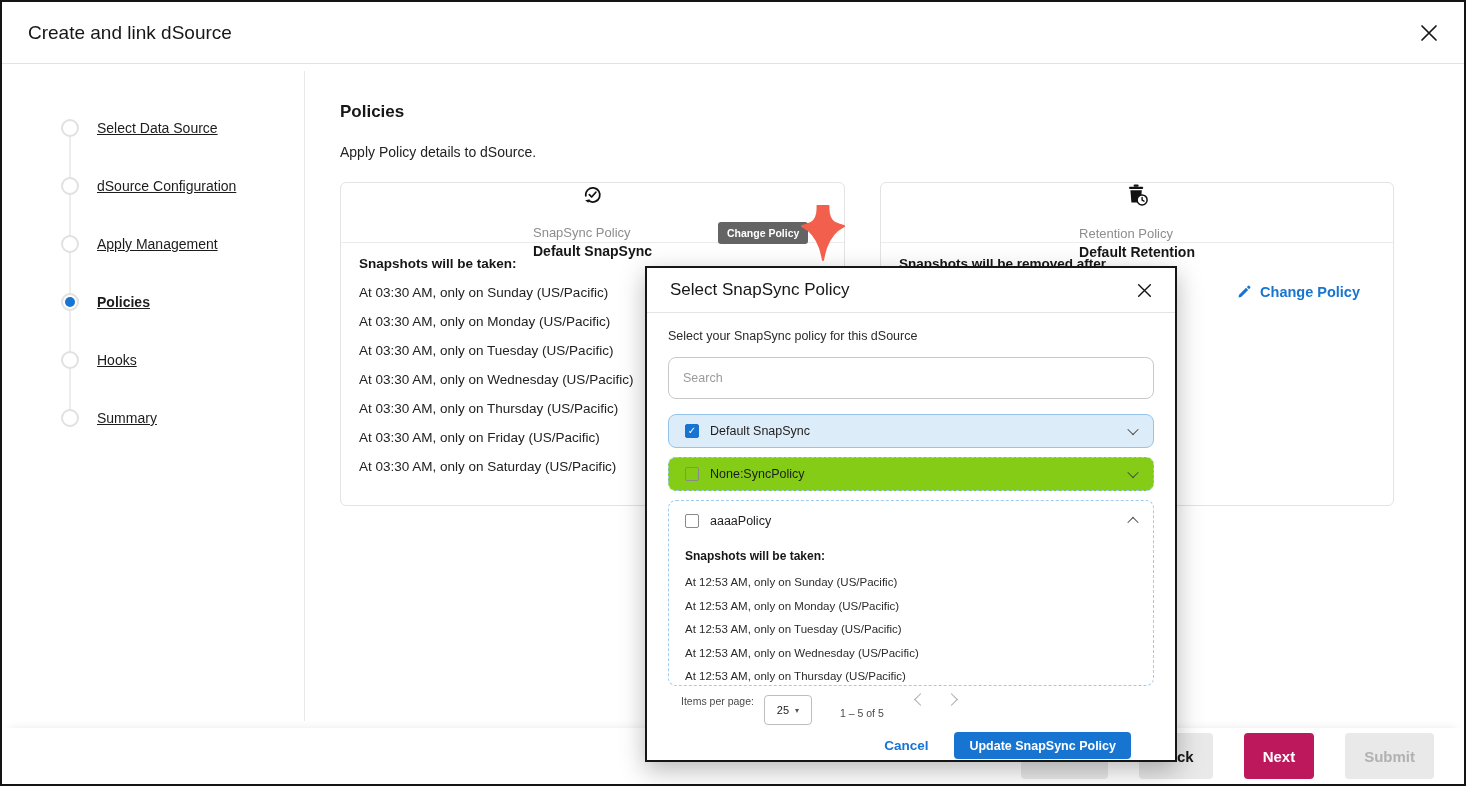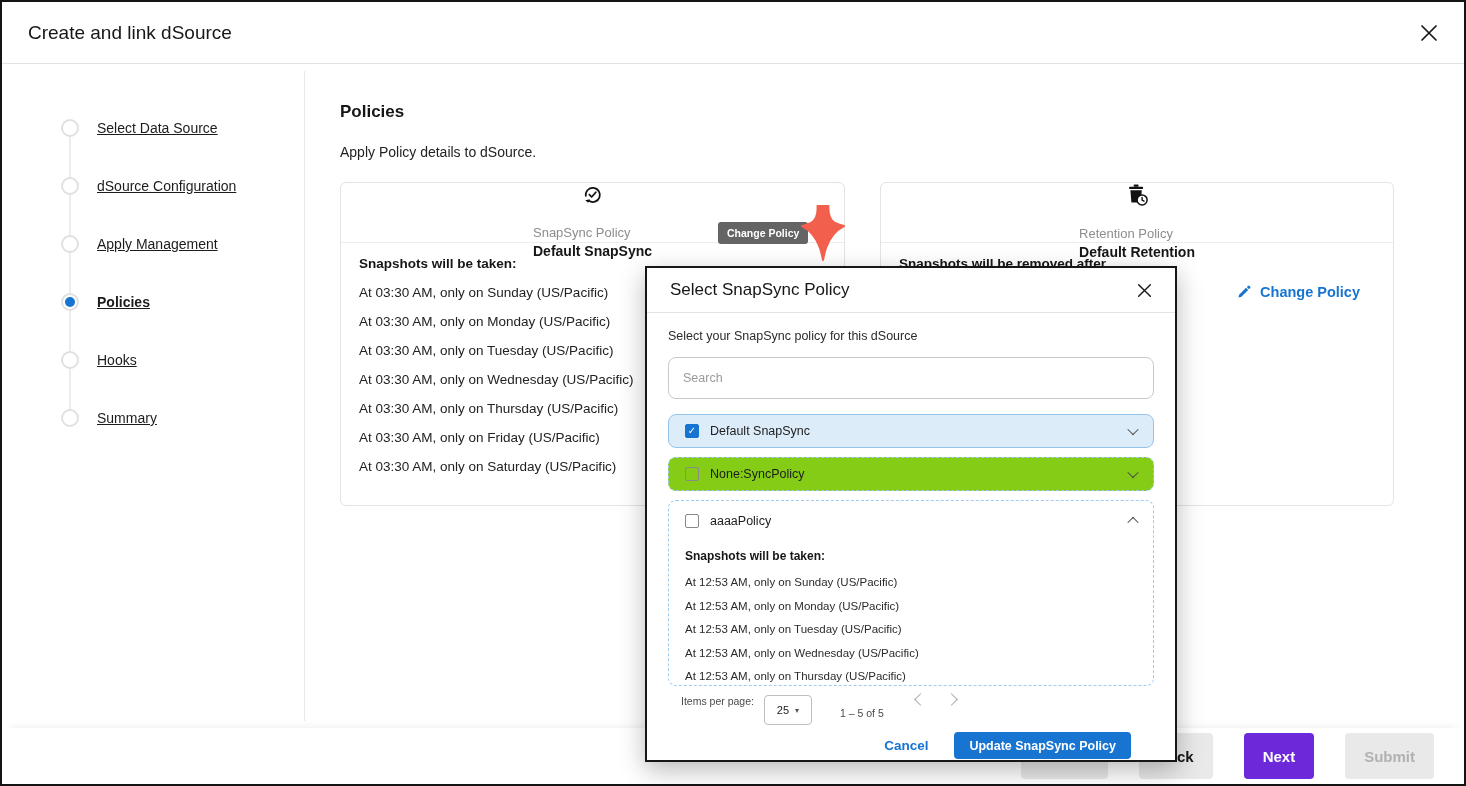--- a/index.html
+++ b/index.html
@@ -101,21 +101,21 @@
                align-items:center; cursor:pointer; }
 
   
   .footer{ position:absolute; left:0; right:0; bottom:0; height:56px; background:#fff;
            display:flex; align-items:center; justify-content:flex-end; gap:13px;
            padding-right:30px; z-index:10;
            box-shadow:0 -6px 10px -8px rgba(0,0,0,.12); }
   .f-btn{ height:46px; padding:0 19px; border-radius:4px; font-weight:bold;
           font-size:15px; display:flex; align-items:center; cursor:pointer;
           background:#e9e9e9; color:#161616;margin-left:18px; }
-  .f-btn.primary{ background:#6d28d9; color:#fff; }
+  .f-btn.primary{ background:#be185d; color:#fff; }
   .f-btn.disabled{ color:#b1b1b1; cursor:default; }
 </style>
 </head>
 <body>
 
 <div class="screen">
 
   <div class="win-header">
     <div class="win-title">Create and link dSource</div>
     <div class="win-close">

